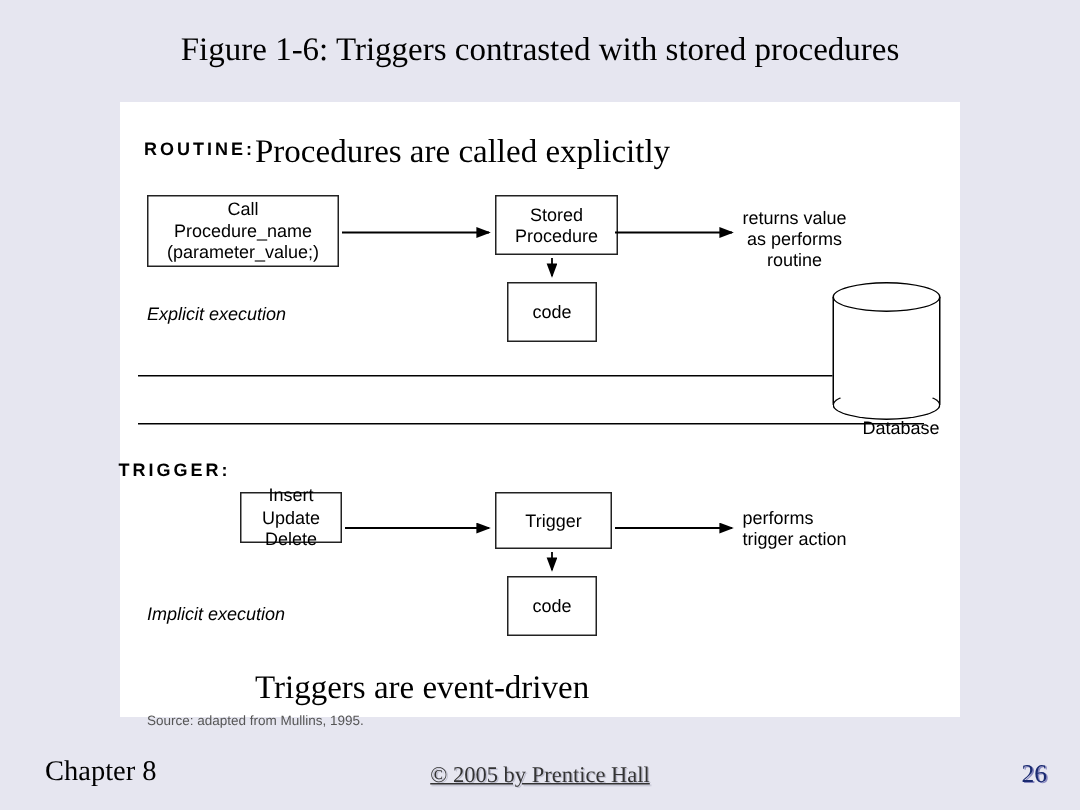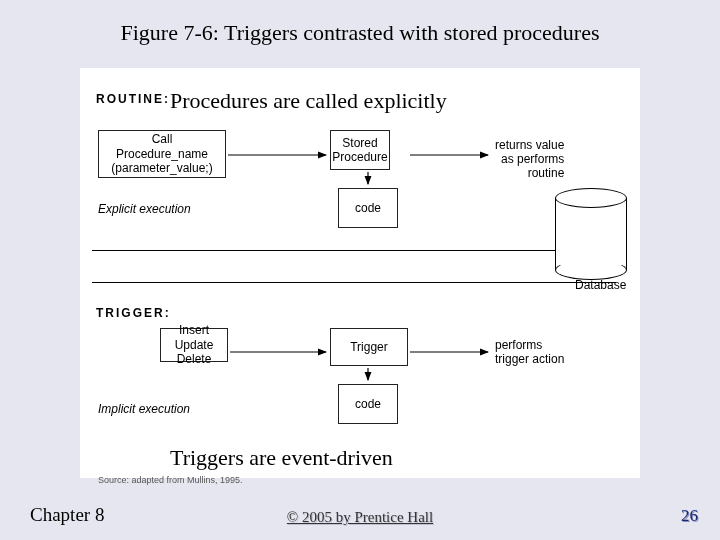--- a/index.html
+++ b/index.html
@@ -37,61 +37,61 @@
       top: 68px;
       left: 80px;
       width: 560px;
       height: 410px;
       background: #fff;
       z-index: -1;
     }
     .sans { font-family: Arial, Helvetica, sans-serif; font-size: 12px; color: #000; }
     .italic { font-style: italic; }
     .routine-label { position: absolute; top: 92px; left: 96px; font-weight: bold; letter-spacing: 2px;}
-    .trigger-label { position: absolute; top: 306px; left: 96px; font-weight: bold; letter-spacing: 2px; text-align: center;}
+    .trigger-label { position: absolute; top: 306px; left: 79px; font-weight: bold; letter-spacing: 2px; text-align: center;}
     .box {
       position: absolute;
       border: 1.5px solid #222;
       background: #fff;
       text-align: center;
       display: flex;
       justify-content: center;
       flex-direction: column;
       line-height: 1.2;
     }
     .call-box { top: 130px; left: 98px; width: 128px; height: 48px; font-size: 12px; font-family: Arial,sans-serif;}
-    .sp-box { top: 130px; left: 330px; width: 60px; height: 40px;}
+    .sp-box { top: 130px; left: 330px; width: 82px; height: 40px;}
     .code-box1 { top: 188px; left: 338px; width: 60px; height: 40px;}
     .iud-box { top: 328px; left: 160px; width: 68px; height: 34px;}
     .trig-box { top: 328px; left: 330px; width: 78px; height: 38px;}
     .code-box2 { top: 384px; left: 338px; width: 60px; height: 40px;}
     .explicit-label { position: absolute; top: 202px; left: 98px; }
     .implicit-label { position: absolute; top: 402px; left: 98px; }
-    .returns-label { position: absolute; top: 138px; left: 495px; text-align: right; }
+    .returns-label { position: absolute; top: 138px; left: 495px; text-align: center; }
     .performs-label { position: absolute; top: 338px; left: 495px; text-align: left; }
     .db-label { position: absolute; top: 278px; left: 575px; }
     .source-label { position: absolute; top: 475px; left: 98px; font-size: 9px; color: #555; font-family: Arial,sans-serif;}
     .divider { position: absolute; left: 92px; width: 524px; border-top: 1.5px solid #000; }
     .div1 { top: 250px; }
     .div2 { top: 282px; }
     .cylinder { position: absolute; top: 188px; left: 555px; width: 72px; height: 86px; }
     .cyl-body { position: absolute; top: 10px; left: 0; width: 72px; height: 72px; border-left: 1.5px solid #000; border-right: 1.5px solid #000; background: #fff;}
     .cyl-top { position: absolute; top: 0; left: 0; width: 72px; height: 20px; border: 1.5px solid #000; border-radius: 50%; background: #fff;}
     .cyl-bot { position: absolute; top: 72px; left: 0; width: 72px; height: 20px; border: 1.5px solid #000; border-radius: 50%; background: #fff; border-top-color: transparent;}
     svg.arrows { position: absolute; top: 0; left: 0; width: 720px; height: 540px; pointer-events: none; }
     .footer-left { position: absolute; bottom: 14px; left: 30px; font-size: 19px; font-family: "Times New Roman",serif;}
     .footer-center { position: absolute; bottom: 14px; left: 0; right: 0; text-align: center; font-size: 15px; font-family: "Times New Roman",serif; color:#333; text-decoration: underline; text-shadow: 1px 1px 0 #c0c0d0;}
     .footer-right { position: absolute; bottom: 14px; right: 22px; font-size: 17px; font-family: "Times New Roman",serif; color:#1a2a70; text-shadow: 1px 1px 0 #8888c0;}
   </style>
 </head>
 <body>
 
 <div class="diagram-area"></div>
 
-<div class="title">Figure 7-6: Triggers contrasted with stored procedures</div>
+<div class="title">Figure 1-6: Triggers contrasted with stored procedures</div>
 <div class="sub1">Procedures are called explicitly</div>
 <div class="sub2">Triggers are event-driven</div>
 
 <div class="sans routine-label">ROUTINE:</div>
 <div class="sans trigger-label">TRIGGER:</div>
 
 <div class="box call-box sans">
   <div>Call</div>
   <div>Procedure_name</div>
   <div>(parameter_value;)</div>

